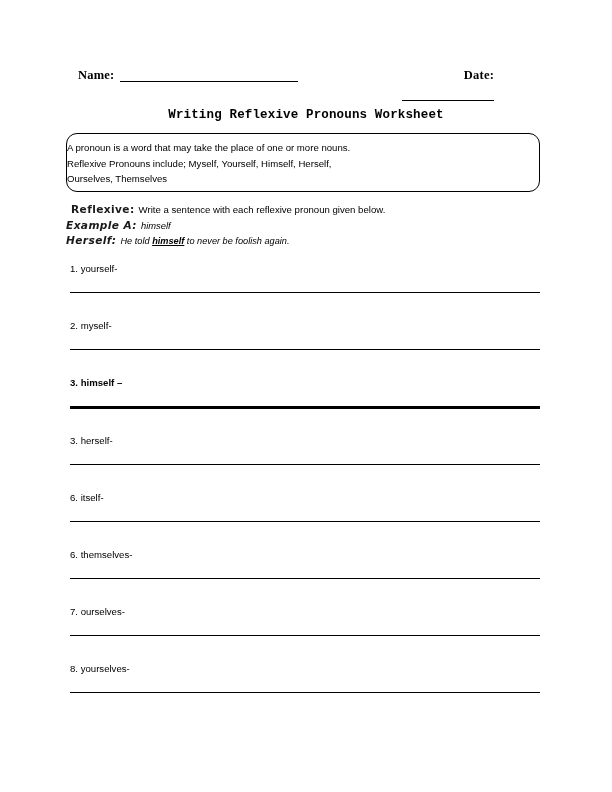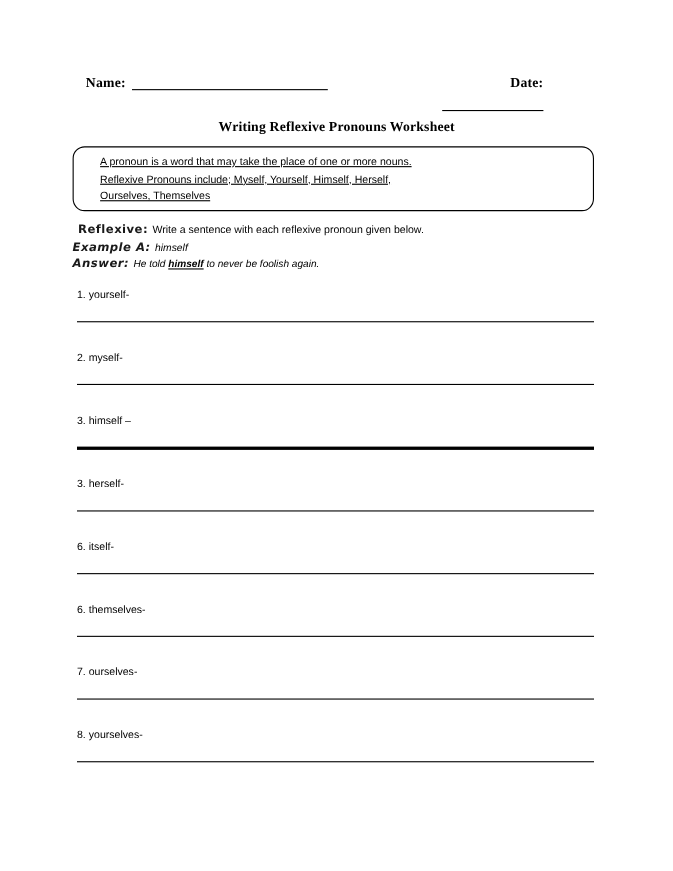--- a/index.html
+++ b/index.html
@@ -65,38 +65,37 @@
   .name-group .field-rule { width: 178px; }
   .date-group .field-rule { width: 92px; }
 
   
   .worksheet-title {
     position: absolute;
     left: 0;
     top: 108px;
     width: 612px;
     text-align: center;
-    font-family: Liberation Serif, serif;
+    font-family: Liberation Mono, monospace;
     font-weight: bold;
     font-size: 12.5px;
     letter-spacing: 0.15px;
   }
 
   
   .definition-box {
     position: absolute;
     left: 66px;
     top: 133px;
     width: 474px;
     height: 59px;
     border: 1.4px solid #000;
     border-radius: 11px;
     box-sizing: border-box;
-    padding: 6px 0 0 24px;
-    text-decoration: underline;
+    padding: 6px 0 0 0;
   }
   .definition-line {
     font-family: "Liberation Sans", sans-serif;
     font-size: 9.6px;
     line-height: 15.5px;
     color: #000;
     white-space: nowrap;
   }
 
   
@@ -200,35 +199,35 @@
   <div class="directions-block">
     <div class="dir-line l1">
       <span class="dir-tag">Reflexive:</span>
       <span class="dir-body">Write a sentence with each reflexive pronoun given below.</span>
     </div>
     <div class="dir-line l2">
       <span class="dir-tag slanted">Example A:</span>
       <span class="dir-body ital">himself</span>
     </div>
     <div class="dir-line l3">
-      <span class="dir-tag slanted">Answer:</span>
+      <span class="dir-tag slanted">Herself:</span>
       <span class="dir-body example-ans"><span>He told </span><span class="kw">himself</span><span> to never be foolish again.</span></span>
     </div>
   </div>
 
   <div class="question-list">
       <div class="question-item" style="top: 263px;">
         <span class="question-label">1. yourself-</span>
         <span class="answer-rule"></span>
       </div>
       <div class="question-item" style="top: 320.2px;">
         <span class="question-label">2. myself-</span>
         <span class="answer-rule"></span>
       </div>
-      <div class="question-item" style="top: 377.4px;">
+      <div class="question-item" style="top: 377.4px; font-weight: bold;">
         <span class="question-label">3. himself –</span>
         <span class="answer-rule thick"></span>
       </div>
       <div class="question-item" style="top: 434.6px;">
         <span class="question-label">3. herself-</span>
         <span class="answer-rule"></span>
       </div>
       <div class="question-item" style="top: 491.8px;">
         <span class="question-label">6. itself-</span>
         <span class="answer-rule"></span>

